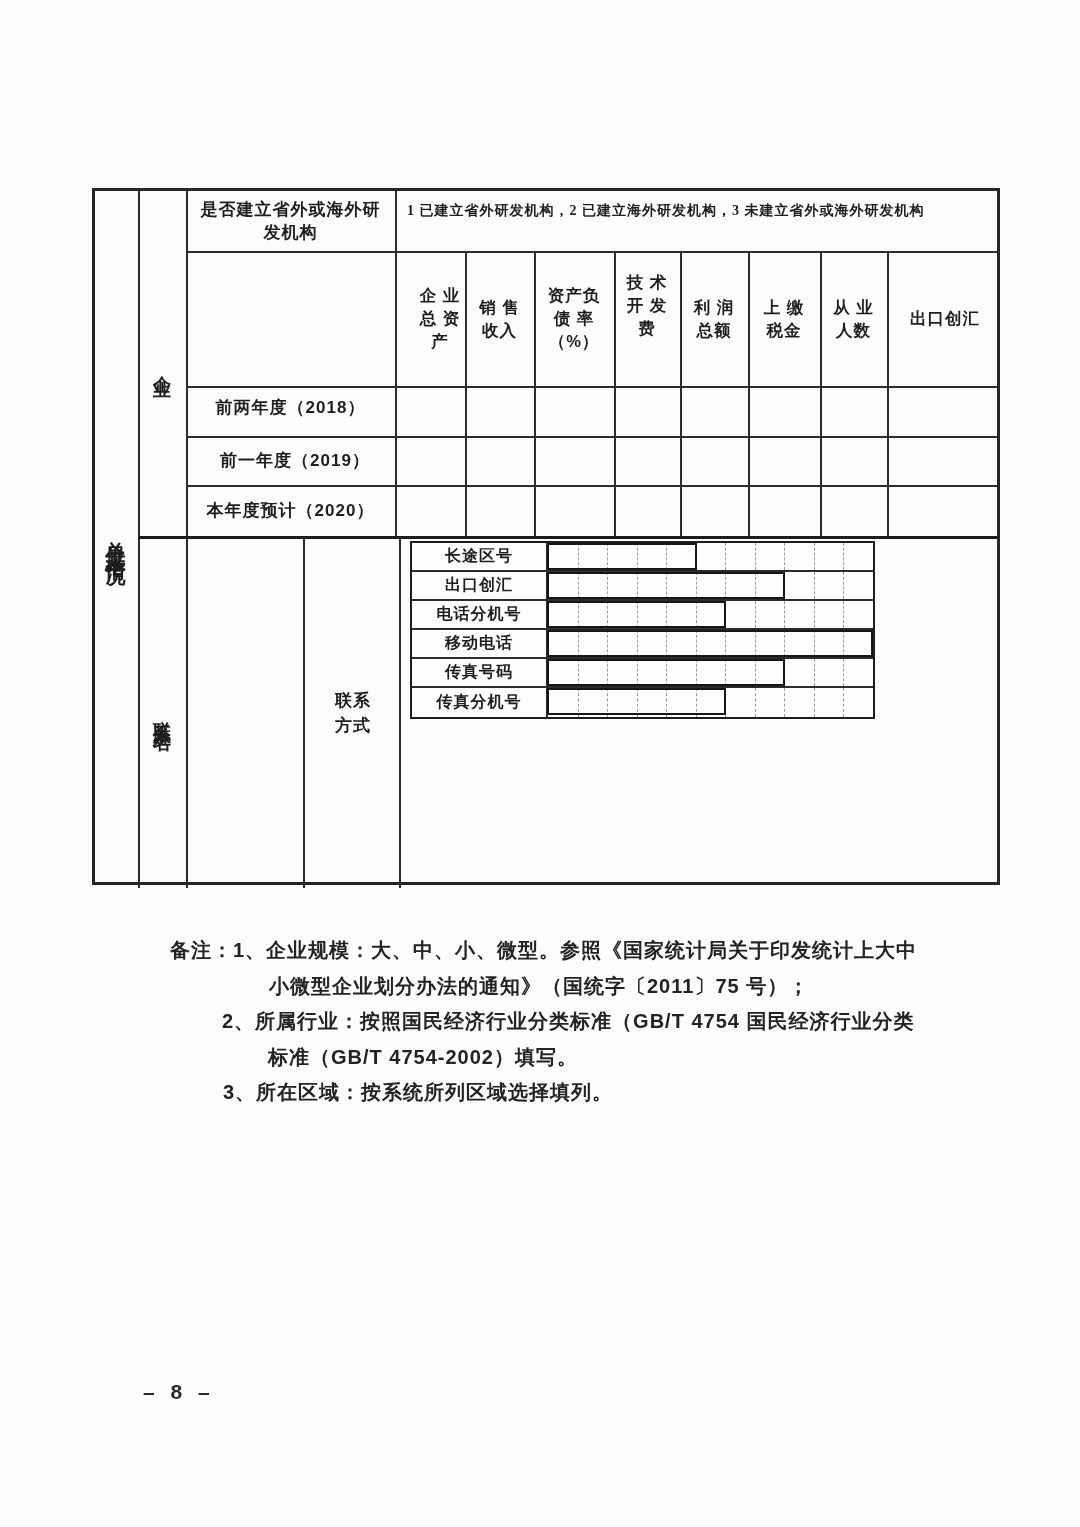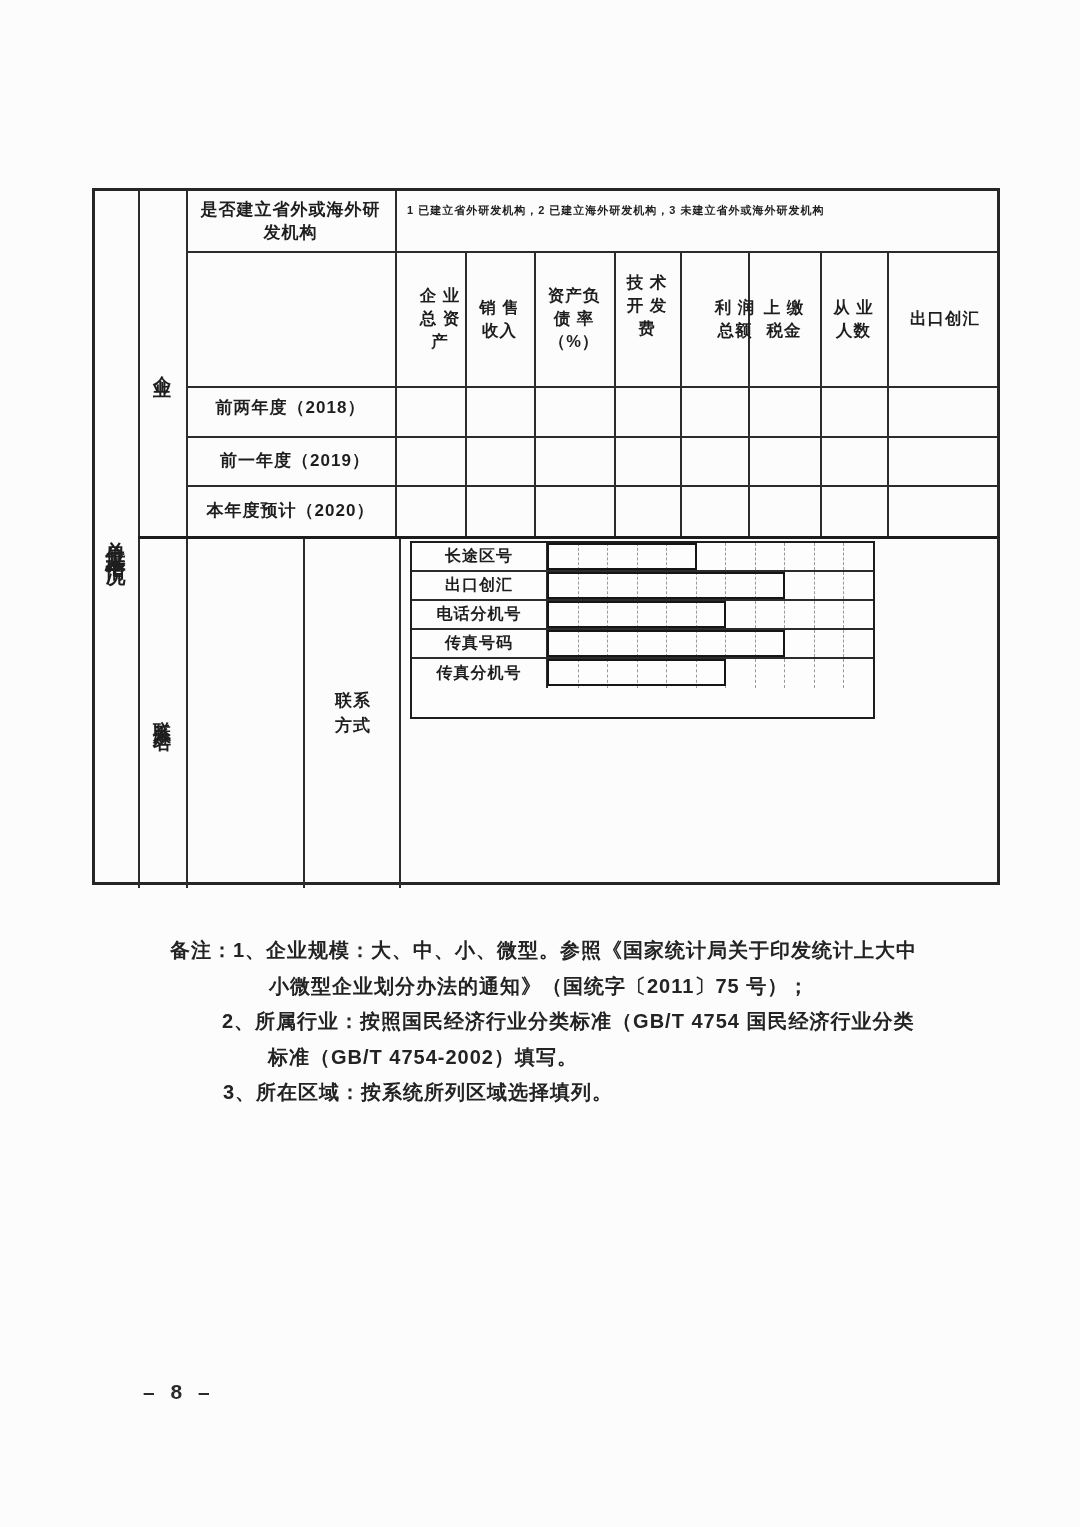--- a/index.html
+++ b/index.html
@@ -37,21 +37,21 @@
   .pre { white-space: pre-line; }
   .v-text {
     writing-mode: vertical-rl;
     text-orientation: upright;
     display: flex; align-items: center; justify-content: center;
   }
   .unit-col   { font-size: 20px; letter-spacing: 5px; }
   .ent-label  { font-size: 18px; letter-spacing: 4px; }
   .contact-label { font-size: 18px; letter-spacing: 3px; }
   .rd-label   { font-size: 17px; line-height: 23px; }
-  .rd-options { font-size: 11px; line-height: 25px; padding: 7px 8px 0 12px; }
+  .rd-options { font-size: 14px; line-height: 25px; padding: 7px 8px 0 12px; font-family: Liberation Serif, serif; }
   .metric-head { font-size: 16.5px; line-height: 23px; }
   .year-label { font-size: 17px; }
   .method-label { font-size: 17px; line-height: 25px; }
   
   .phone-grid {
     position: absolute;
     left: 315px; top: 350px;
     width: 461px; height: 174px;
     border: 2px solid #1d1d1d;
     box-sizing: content-box;
@@ -148,21 +148,21 @@
 总 资
 产</div>
     <div class="cell center pre metric-head" style="left:370px; top:60px; width:69px;  height:135px;">销 售
 收入</div>
     <div class="cell center pre metric-head" style="left:439px; top:60px; width:80px;  height:135px;">资产负
 债 率
 （%）</div>
     <div class="cell center pre metric-head" style="left:519px; top:60px; width:66px;  height:108px;">技 术
 开 发
 费</div>
-    <div class="cell center pre metric-head" style="left:585px; top:60px; width:68px;  height:135px;margin-left:21px;">利 润
+    <div class="cell center pre metric-head" style="left:585px; top:60px; width:68px;  height:135px;">利 润
 总额</div>
     <div class="cell center pre metric-head" style="left:653px; top:60px; width:72px;  height:135px;">上 缴
 税金</div>
     <div class="cell center pre metric-head" style="left:725px; top:60px; width:67px;  height:135px;">从 业
 人数</div>
     <div class="cell center pre metric-head" style="left:792px; top:60px; width:116px; height:135px;">出口创汇</div>
 
     <div class="cell center year-label" style="left:91px; top:195px; width:209px; height:43px;">前两年度（2018）</div>
     <div class="cell center year-label" style="left:91px; top:245px; width:218px; height:49px;">前一年度（2019）</div>
     <div class="cell center year-label" style="left:91px; top:294px; width:209px; height:51px;">本年度预计（2020）</div>
@@ -210,20 +210,35 @@
           <div class="phone-cell" style="left: 195.091px; width: 29.5455px;"></div>
           <div class="phone-cell" style="left: 224.636px; width: 29.5455px;"></div>
           <div class="phone-cell" style="left: 254.182px; width: 29.5455px;"></div>
           <div class="phone-cell" style="left: 283.727px; width: 29.5455px;"></div>
           <div class="phone-cell" style="left: 313.273px; width: 29.5455px;"></div>
           <div class="phone-cell" style="left: 342.818px; width: 29.5455px;"></div>
           <div class="phone-cell" style="left: 372.364px; width: 29.5455px;"></div>
           <div class="phone-cell" style="left: 401.909px; width: 29.5455px;"></div>
           <div class="phone-cell" style="left: 431.455px; width: 29.5455px;"></div>
           <div class="phone-group" style="width: 179.273px;"></div>
+        </div>
+        <div class="phone-row">
+          <div class="phone-label">移动电话</div>
+          <div class="phone-cell first" style="left: 136px; width: 29.5455px;"></div>
+          <div class="phone-cell" style="left: 165.545px; width: 29.5455px;"></div>
+          <div class="phone-cell" style="left: 195.091px; width: 29.5455px;"></div>
+          <div class="phone-cell" style="left: 224.636px; width: 29.5455px;"></div>
+          <div class="phone-cell" style="left: 254.182px; width: 29.5455px;"></div>
+          <div class="phone-cell" style="left: 283.727px; width: 29.5455px;"></div>
+          <div class="phone-cell" style="left: 313.273px; width: 29.5455px;"></div>
+          <div class="phone-cell" style="left: 342.818px; width: 29.5455px;"></div>
+          <div class="phone-cell" style="left: 372.364px; width: 29.5455px;"></div>
+          <div class="phone-cell" style="left: 401.909px; width: 29.5455px;"></div>
+          <div class="phone-cell" style="left: 431.455px; width: 29.5455px;"></div>
+          <div class="phone-group" style="width: 326px;"></div>
         </div>
         <div class="phone-row">
           <div class="phone-label">传真号码</div>
           <div class="phone-cell first" style="left: 136px; width: 29.5455px;"></div>
           <div class="phone-cell" style="left: 165.545px; width: 29.5455px;"></div>
           <div class="phone-cell" style="left: 195.091px; width: 29.5455px;"></div>
           <div class="phone-cell" style="left: 224.636px; width: 29.5455px;"></div>
           <div class="phone-cell" style="left: 254.182px; width: 29.5455px;"></div>
           <div class="phone-cell" style="left: 283.727px; width: 29.5455px;"></div>
           <div class="phone-cell" style="left: 313.273px; width: 29.5455px;"></div>

